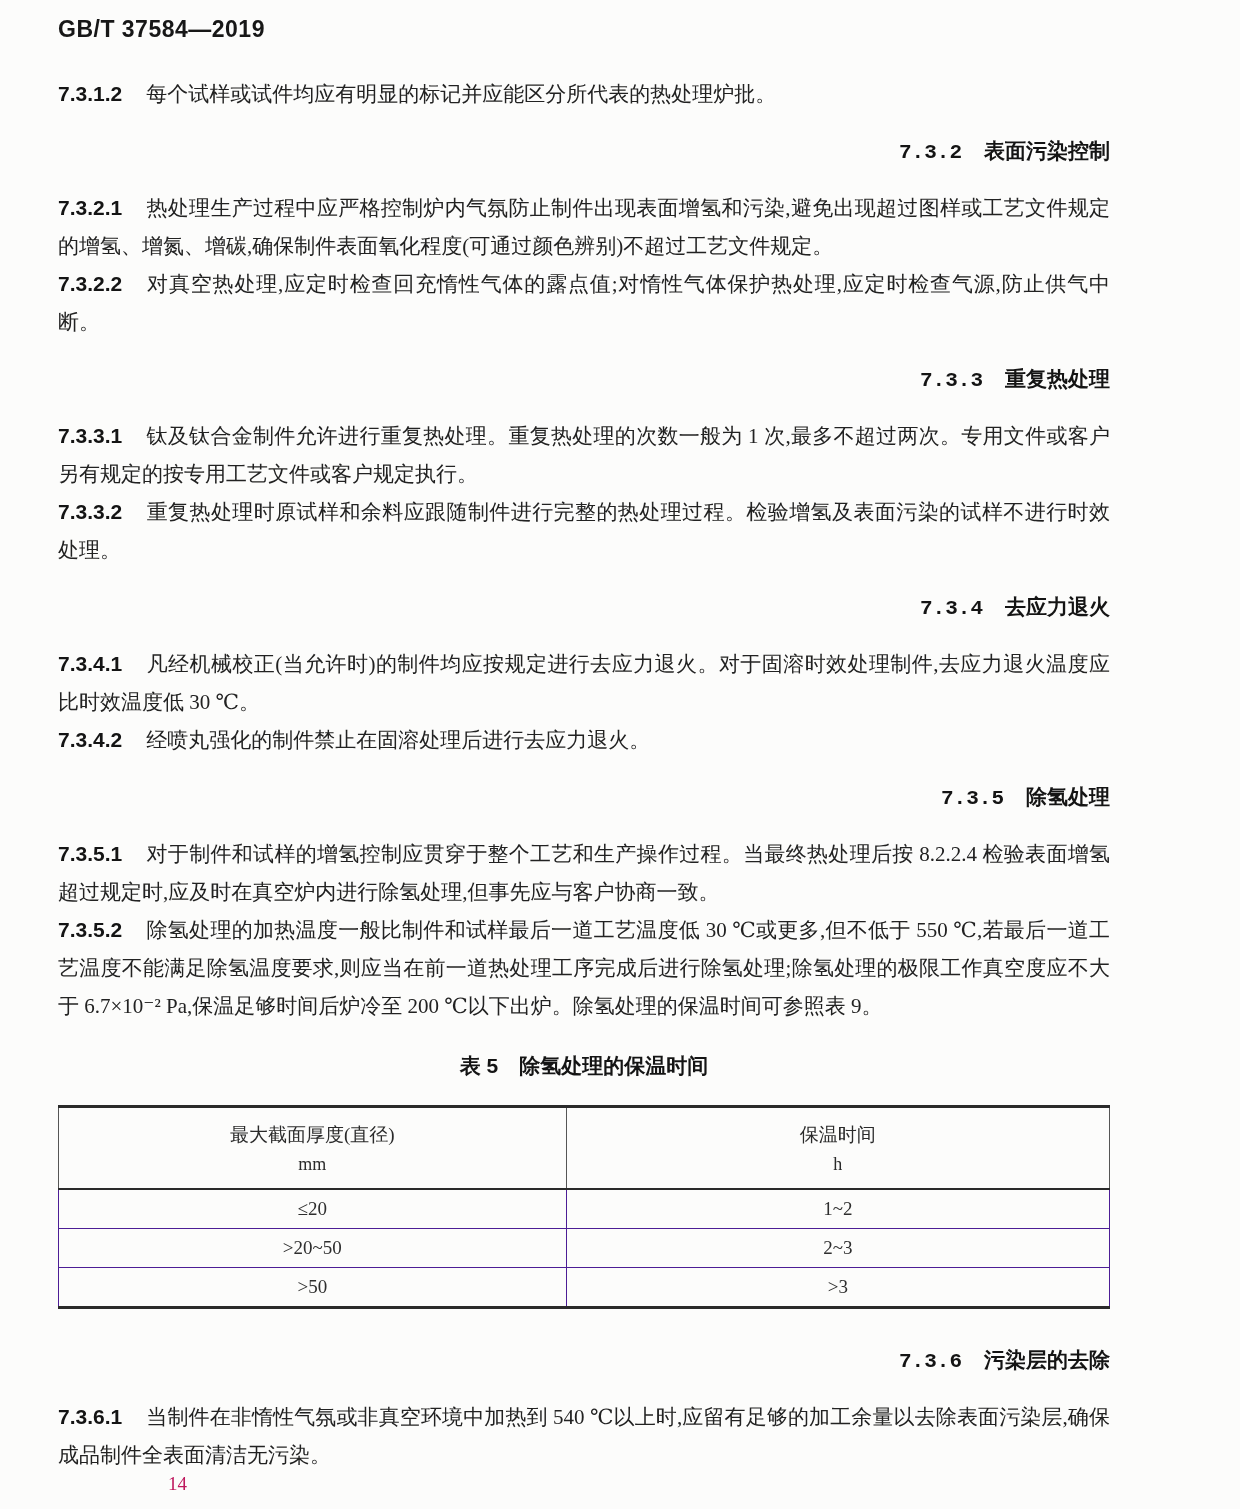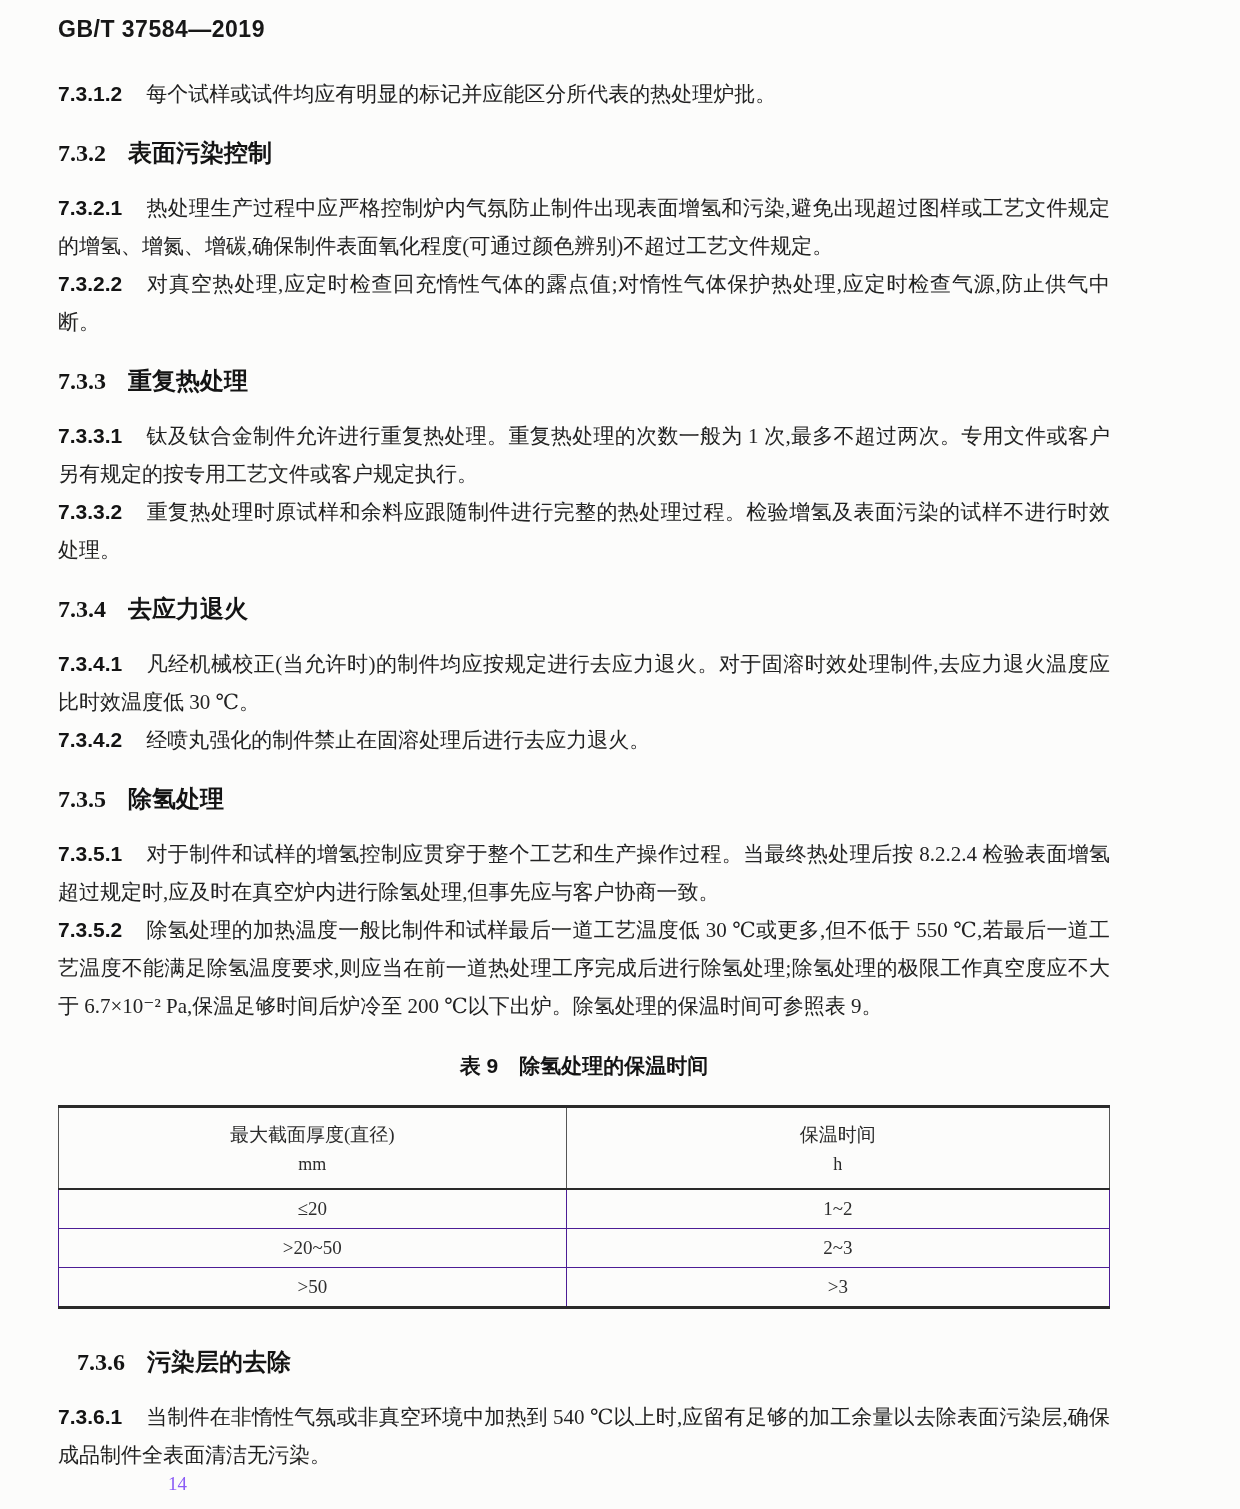--- a/index.html
+++ b/index.html
@@ -31,25 +31,26 @@
     color: #222222;
   }
   p.clause .num {
     font-family: "Liberation Sans", "DejaVu Sans", sans-serif;
     font-weight: 700;
     margin-right: 24px;
     color: #141414;
   }
   .heading {
     margin: 21px 0 17px 0;
-    font-family: Liberation Serif, serif;
+    font-family: Liberation Mono, monospace;
     font-weight: 700;
-    font-size: 24px;
+    font-size: 21px;
     line-height: 38px;
     color: #141414;
+    text-align: right;
   }
   .heading .num { margin-right: 22px; }
   .table-caption {
     margin: 26px 0 24px 0;
     text-align: center;
     font-family: "Liberation Sans", "DejaVu Sans", sans-serif;
     font-weight: 700;
     font-size: 21px;
     line-height: 30px;
     color: #141414;
@@ -80,21 +81,21 @@
     text-align: center;
     vertical-align: middle;
     font-size: 19px;
     color: #2e2e2e;
   }
   .page-footer {
     position: absolute;
     left: 168px;
     bottom: 14px;
     font-size: 19px;
-    color: #8b5cf6;
+    color: #be185d;
   }
 </style>
 </head>
 <body>
 
 <div class="page">
 
   <div class="doc-header">GB/T 37584—2019</div>
 
   <main class="body-flow">
@@ -119,21 +120,21 @@
     <p class="clause"><span class="num">7.3.4.1</span><span>凡经机械校正(当允许时)的制件均应按规定进行去应力退火。对于固溶时效处理制件,去应力退火温度应比时效温度低 30 ℃。</span></p>
 
     <p class="clause"><span class="num">7.3.4.2</span><span>经喷丸强化的制件禁止在固溶处理后进行去应力退火。</span></p>
 
     <h2 class="heading"><span class="num">7.3.5</span><span>除氢处理</span></h2>
 
     <p class="clause"><span class="num">7.3.5.1</span><span>对于制件和试样的增氢控制应贯穿于整个工艺和生产操作过程。当最终热处理后按 8.2.2.4 检验表面增氢超过规定时,应及时在真空炉内进行除氢处理,但事先应与客户协商一致。</span></p>
 
     <p class="clause"><span class="num">7.3.5.2</span><span>除氢处理的加热温度一般比制件和试样最后一道工艺温度低 30 ℃或更多,但不低于 550 ℃,若最后一道工艺温度不能满足除氢温度要求,则应当在前一道热处理工序完成后进行除氢处理;除氢处理的极限工作真空度应不大于 6.7×10⁻² Pa,保温足够时间后炉冷至 200 ℃以下出炉。除氢处理的保温时间可参照表 9。</span></p>
 
-    <div class="table-caption">表 9　除氢处理的保温时间</div>
+    <div class="table-caption">表 5　除氢处理的保温时间</div>
 
     <table class="t9">
       <colgroup>
           <col class="c1">
           <col class="c2">
         </colgroup>
       <thead>
         <tr>
           <th>
             <div class="hd-name">最大截面厚度(直径)</div>

